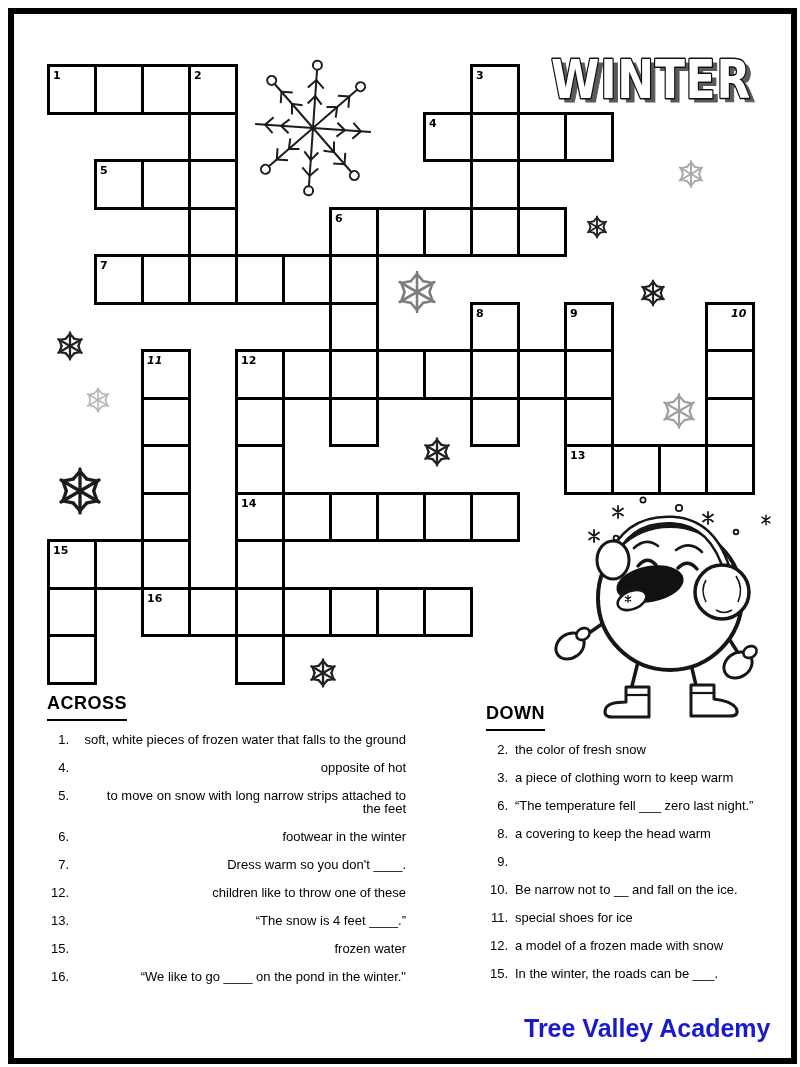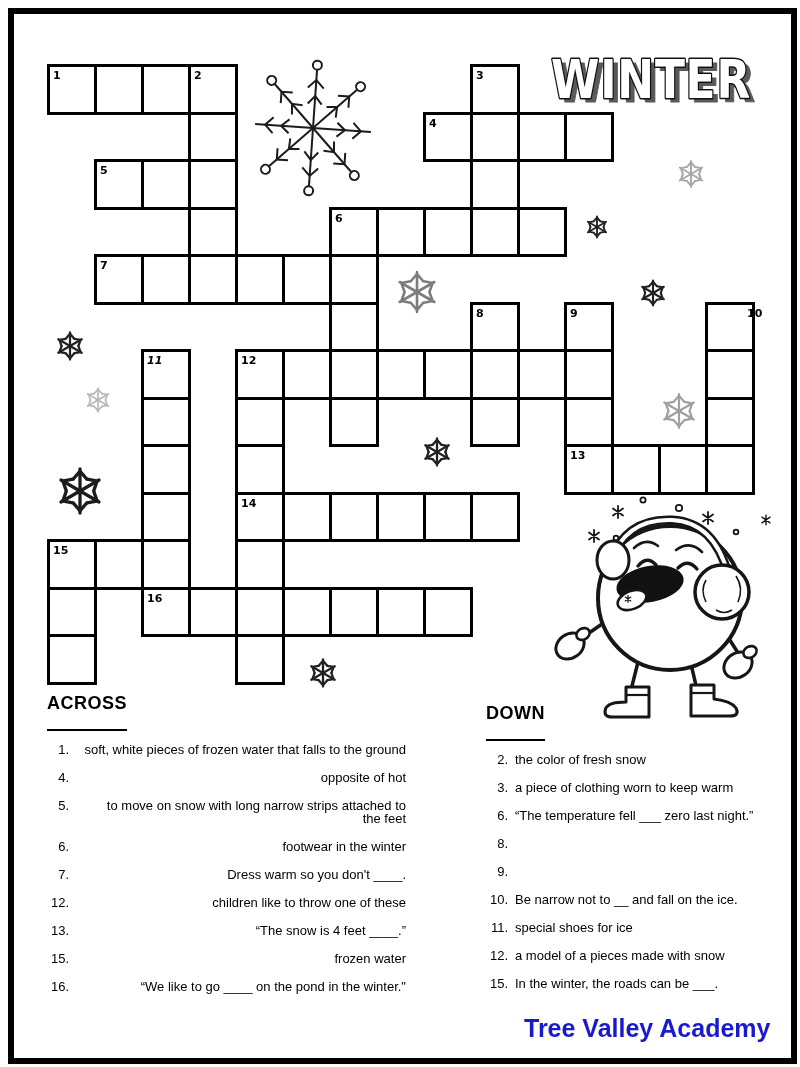--- a/index.html
+++ b/index.html
@@ -22,21 +22,21 @@
   .title-svg text{font-family:"DejaVu Sans","Liberation Sans",sans-serif;font-weight:bold;
                   font-size:54px;letter-spacing:1px;}
   .t-shadow{fill:#5a5a5a;stroke:#5a5a5a;stroke-width:1px;}
   .t-main{fill:#fff;stroke:#111;stroke-width:3px;paint-order:stroke fill;stroke-linejoin:round;}
 
   
   .clues{position:absolute;z-index:2;font-size:13px;line-height:13px;}
   .clues-across{left:45px;top:697px;width:400px;}
   .clues-down{left:484px;top:697px;width:296px;margin-top:10px;}
   .clue-head{display:inline-block;font-size:18px;font-weight:bold;letter-spacing:.5px;
-             border-bottom:2.5px solid #000;padding-bottom:19px;margin:0 0 12px 2px;}
+             border-bottom:2.5px solid #000;padding-bottom:9px;margin:0 0 12px 2px;}
   ol.cluelist{list-style:none;margin:0;padding:0;}
   ol.cluelist li{display:flex;margin:0 0 15px 0;}
   .cnum{flex:none;width:24px;text-align:right;margin-right:7px;}
   .ctext{flex:1;}
   .clues-across .ctext{max-width:330px;text-align:right;}
   .cline.just{text-align:justify;text-align-last:justify;}
 
   .brand{position:absolute;left:524px;top:1014px;z-index:2;font-size:25px;font-weight:bold;
          letter-spacing:0;}
 </style>
@@ -277,21 +277,21 @@
       </div>
       <span class="cellnum" style="left: 53px; top: 70px;">1</span>
       <span class="cellnum" style="left: 194px; top: 70px;">2</span>
       <span class="cellnum" style="left: 476px; top: 70px;">3</span>
       <span class="cellnum" style="left: 429px; top: 117.5px;">4</span>
       <span class="cellnum" style="left: 100px; top: 165px;">5</span>
       <span class="cellnum" style="left: 335px; top: 212.5px;">6</span>
       <span class="cellnum" style="left: 100px; top: 260px;">7</span>
       <span class="cellnum" style="left: 476px; top: 307.5px;">8</span>
       <span class="cellnum" style="left: 570px; top: 307.5px;">9</span>
-      <span class="cellnum" style="left: 747px; top: 307.5px;">10</span>
+      <span class="cellnum" style="left: 731px; top: 307.5px; font-style: italic;">10</span>
       <span class="cellnum" style="left: 147px; top: 355px; font-style: italic;">11</span>
       <span class="cellnum" style="left: 241px; top: 355px;">12</span>
       <span class="cellnum" style="left: 570px; top: 450px;">13</span>
       <span class="cellnum" style="left: 241px; top: 497.5px;">14</span>
       <span class="cellnum" style="left: 53px; top: 545px;">15</span>
       <span class="cellnum" style="left: 147px; top: 592.5px;">16</span>
     </div>
 
   <section class="clues clues-across">
     <h2 class="clue-head">ACROSS</h2>
@@ -370,40 +370,43 @@
           </div>
         </li>
         <li>
           <span class="cnum">6.</span>
           <div class="ctext">
             <div class="cline">“The temperature fell ___ zero last night.”</div>
           </div>
         </li>
         <li>
           <span class="cnum">8.</span>
+          <div class="ctext">
+            <div class="cline">a covering to keep the head warm</div>
+          </div>
         </li>
         <li>
           <span class="cnum">9.</span>
         </li>
         <li>
           <span class="cnum">10.</span>
           <div class="ctext">
             <div class="cline">Be narrow not to __ and fall on the ice.</div>
           </div>
         </li>
         <li>
           <span class="cnum">11.</span>
           <div class="ctext">
             <div class="cline">special shoes for ice</div>
           </div>
         </li>
         <li>
           <span class="cnum">12.</span>
           <div class="ctext">
-            <div class="cline">a model of a pieces made with snow</div>
+            <div class="cline">a model of a frozen made with snow</div>
           </div>
         </li>
         <li>
           <span class="cnum">15.</span>
           <div class="ctext">
             <div class="cline">In the winter, the roads can be ___.</div>
           </div>
         </li>
       </ol>
   </section>

